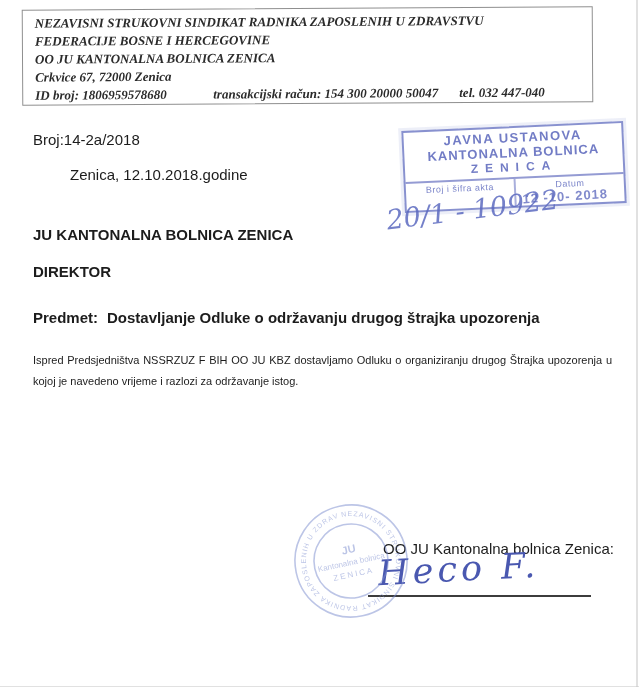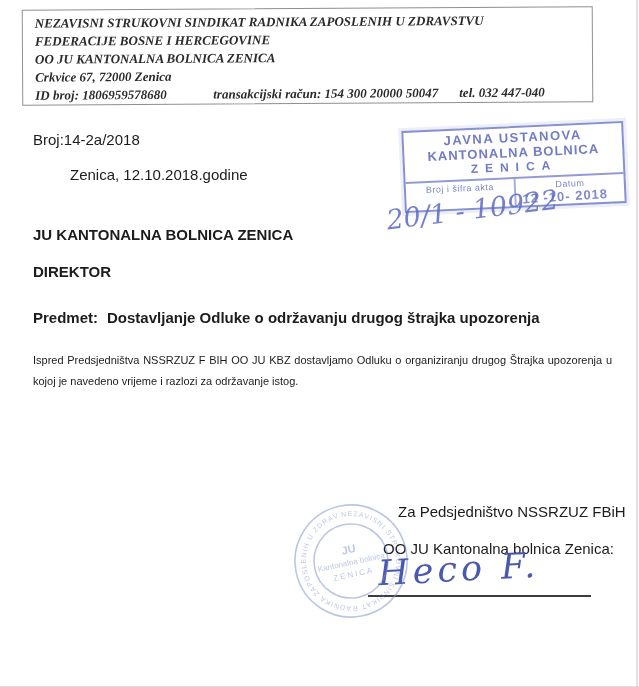--- a/index.html
+++ b/index.html
@@ -113,21 +113,20 @@
 
   <div class="abs b rcpt-org">JU KANTONALNA BOLNICA ZENICA</div>
   <div class="abs b rcpt-role">DIREKTOR</div>
 
   <div class="abs b subject">
     <span>Predmet:</span><span class="subj-text">Dostavljanje Odluke o održavanju drugog štrajka upozorenja</span>
   </div>
 
   <div class="paragraph">Ispred Predsjedništva NSSRZUZ F BIH OO JU KBZ dostavljamo Odluku o organiziranju drugog Štrajka upozorenja u kojoj je navedeno vrijeme i razlozi za održavanje istog.</div>
 
-  <div class="abs sign-1">Za Pedsjedništvo NSSRZUZ FBiH</div>
   <div class="abs sign-2">OO JU Kantonalna bolnica Zenica:</div>
   <div class="sig-rule"></div>
   <div class="abs hand sig-hand">Heco F.</div>
 
   <svg class="round-stamp" viewBox="0 0 120 120" aria-hidden="true">
     <defs>
       <path id="rs-path" d="M60,15 a45,45 0 1,1 -0.01,0" fill="none"></path>
     </defs>
     <g fill="none" stroke="#7b8cce" stroke-width="1.6">
       <circle cx="60" cy="60" r="56"></circle>

